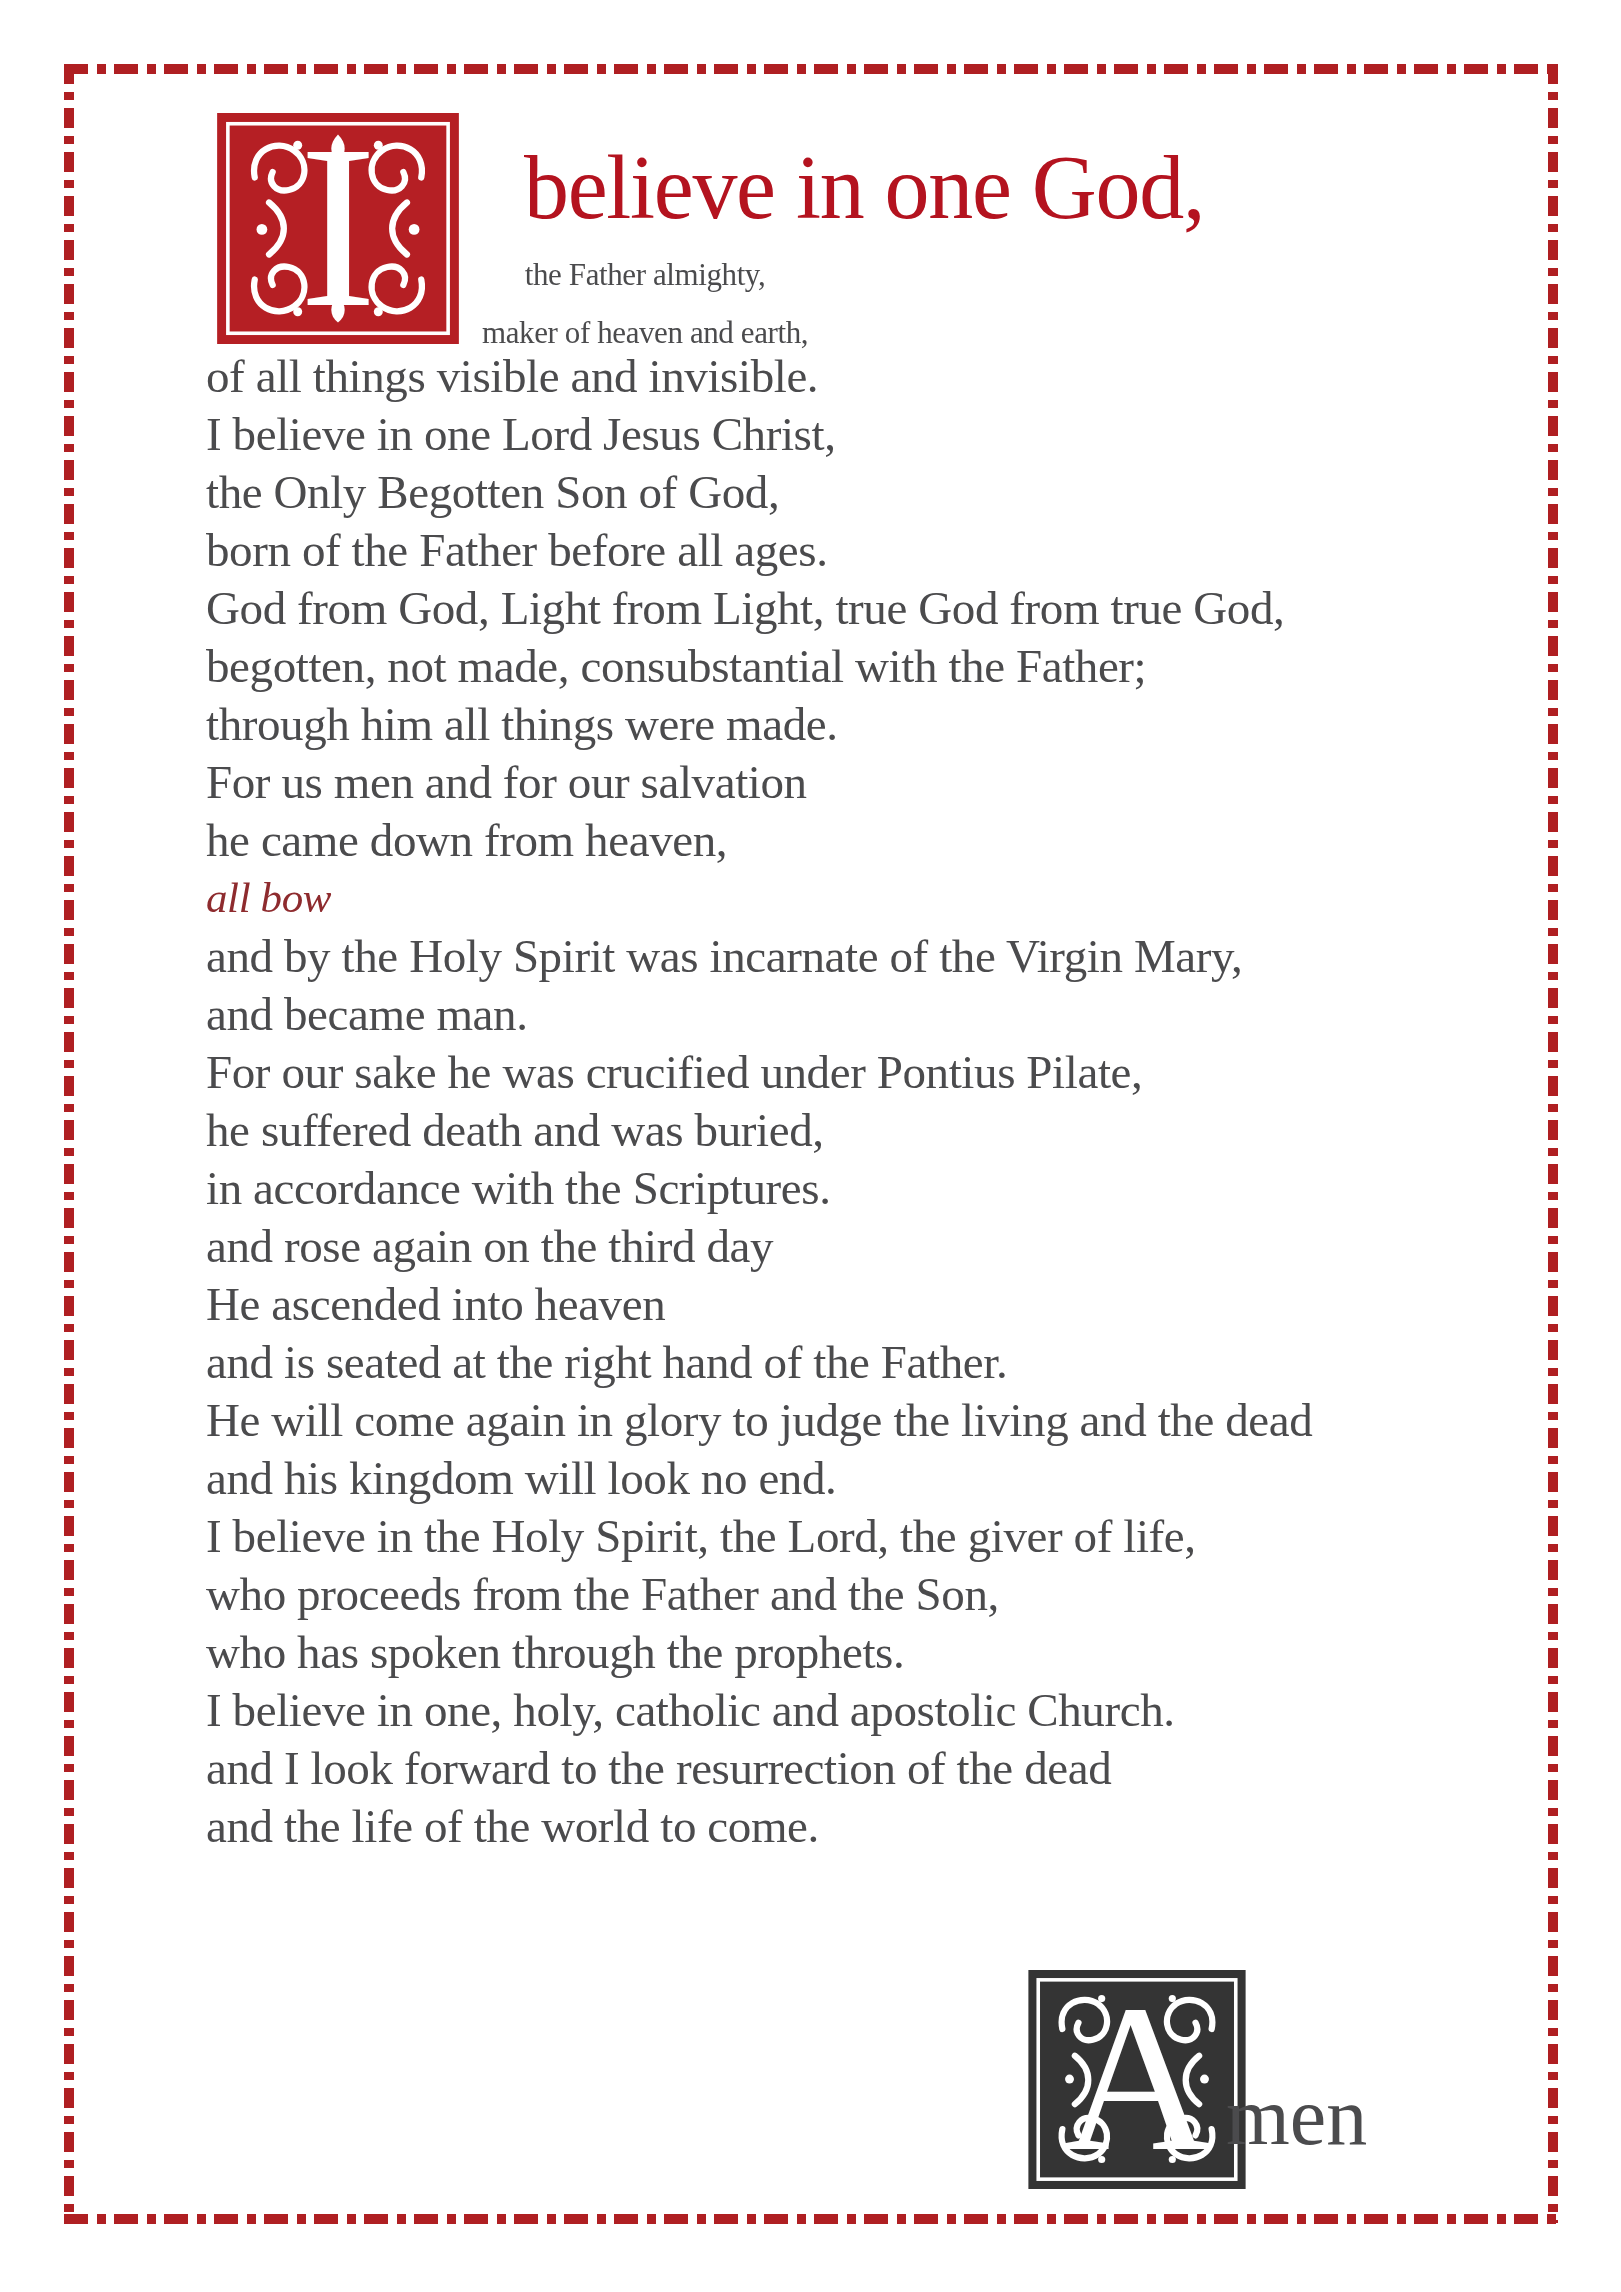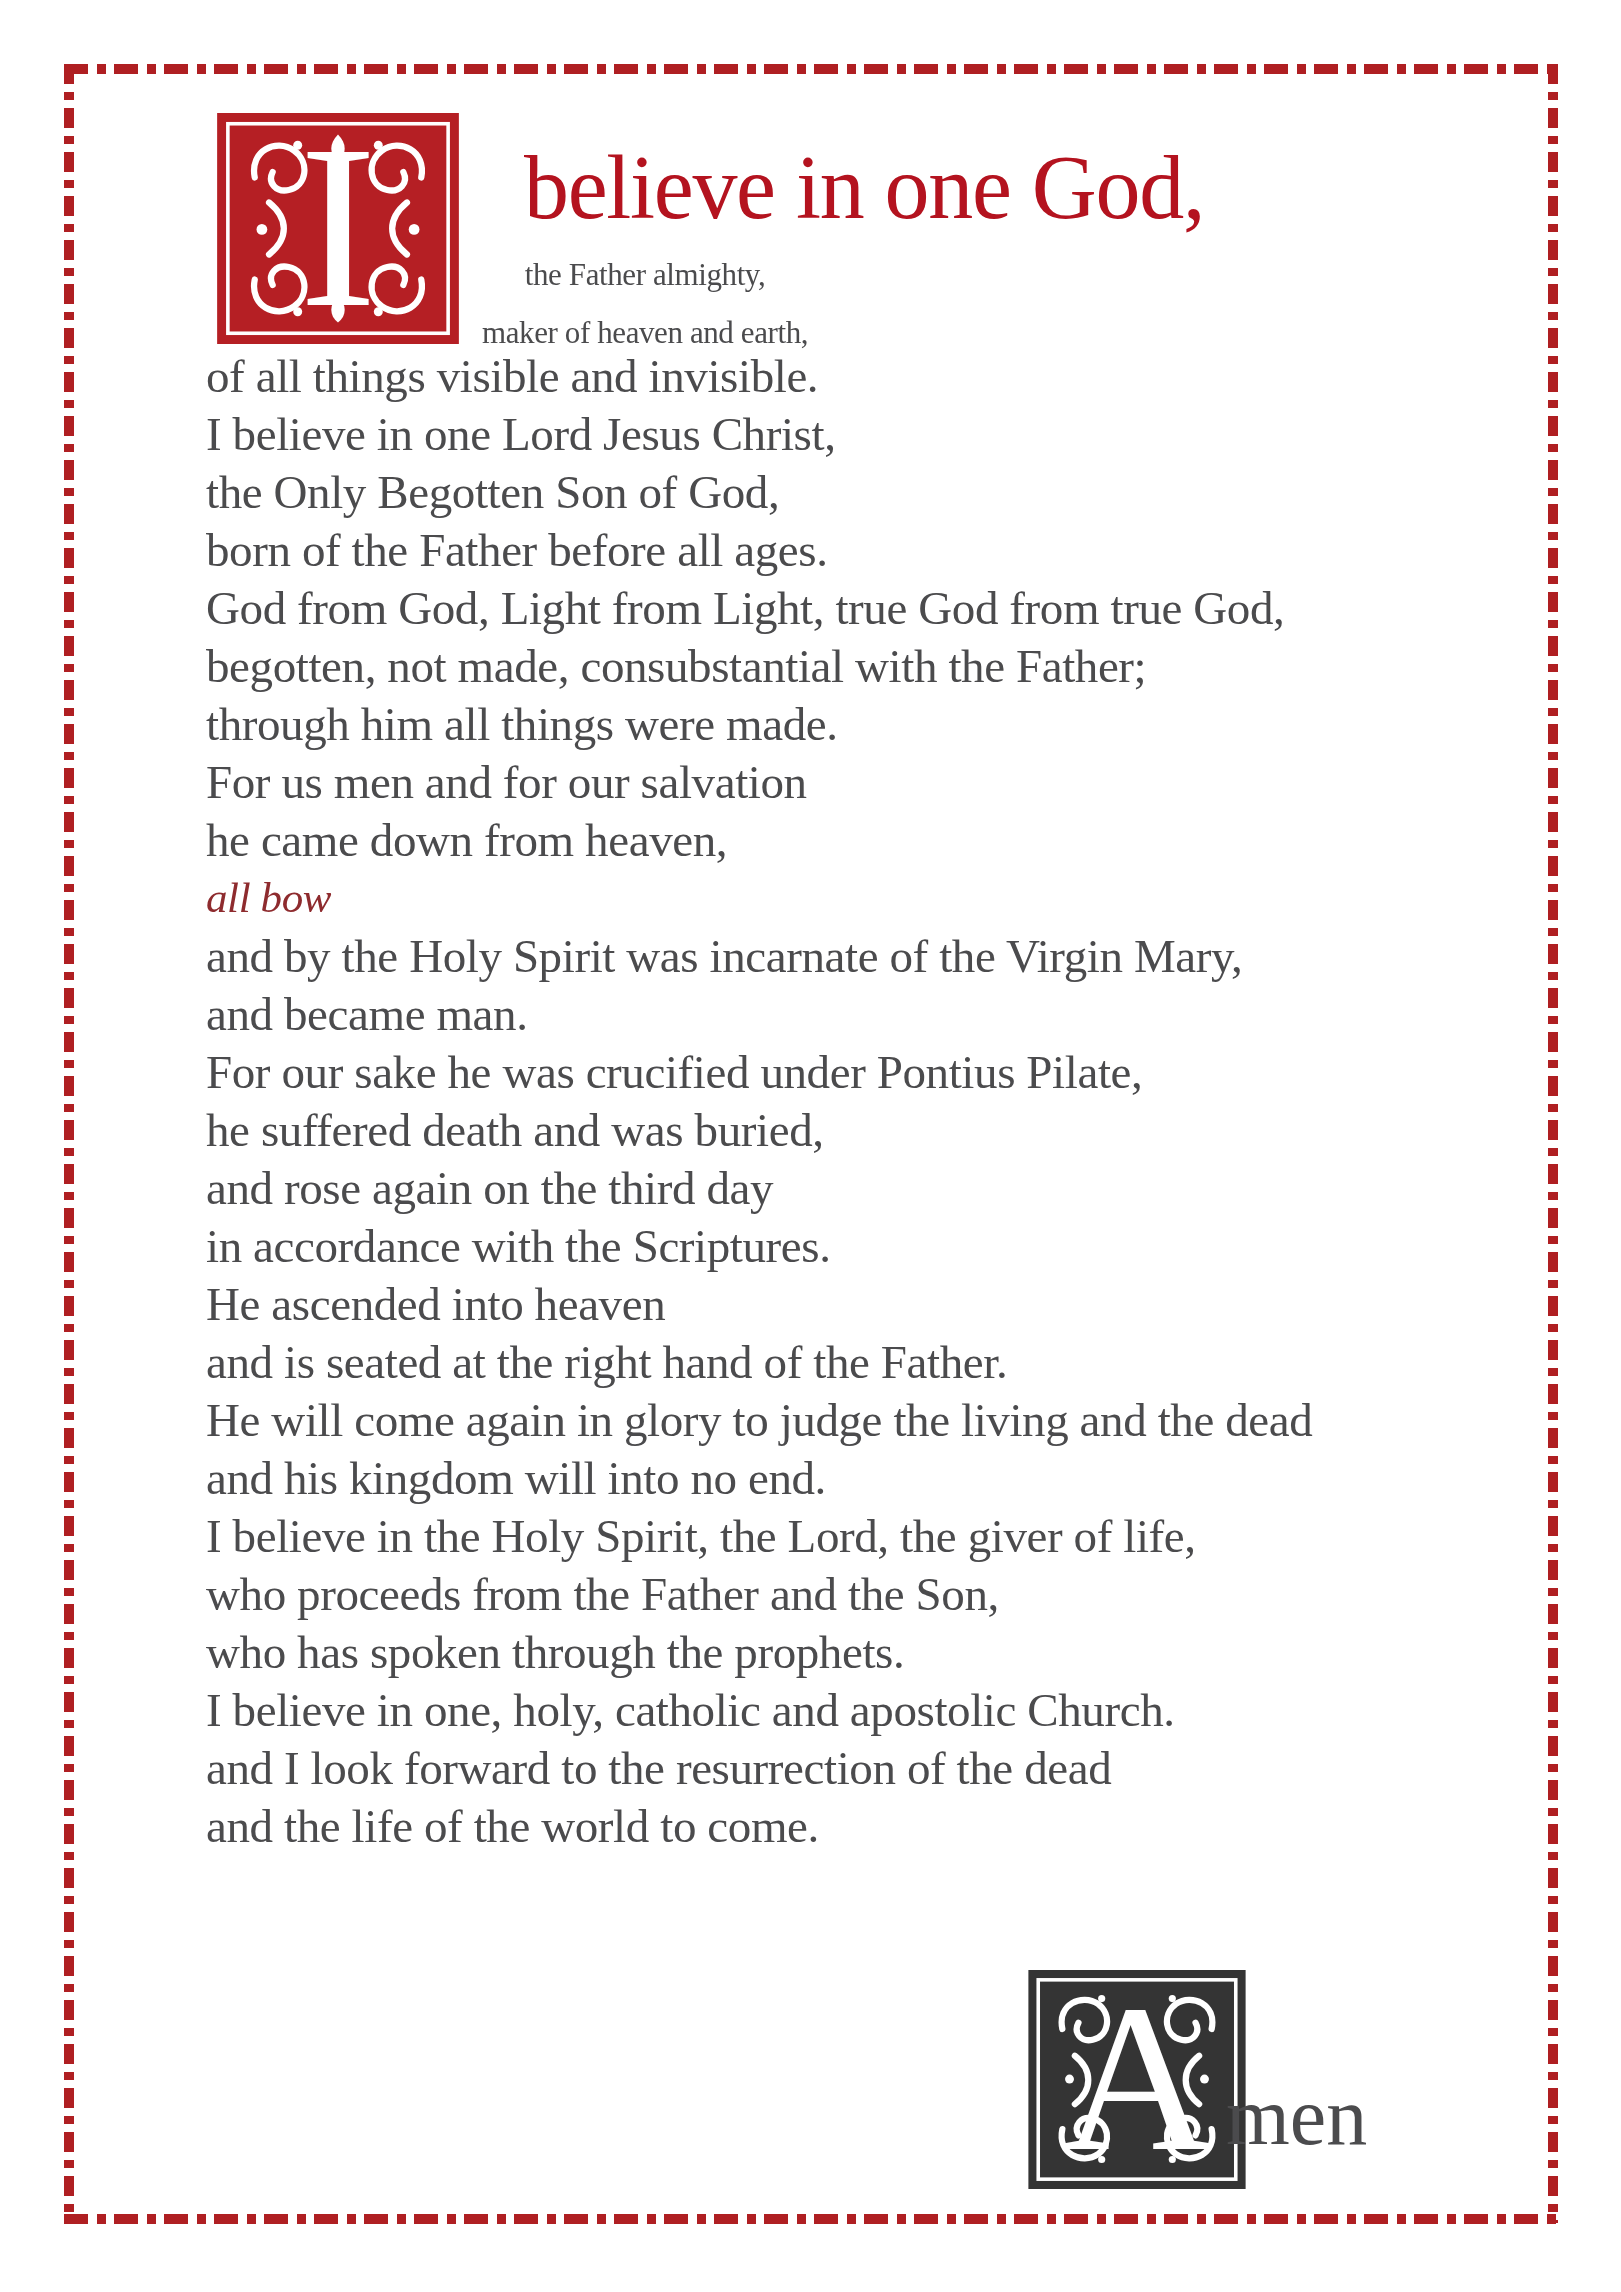--- a/index.html
+++ b/index.html
@@ -133,26 +133,26 @@
       <div class="creed-line">God from God, Light from Light, true God from true God,</div>
       <div class="creed-line">begotten, not made, consubstantial with the Father;</div>
       <div class="creed-line">through him all things were made.</div>
       <div class="creed-line">For us men and for our salvation</div>
       <div class="creed-line">he came down from heaven,</div>
       <div class="creed-line rubric">all bow</div>
       <div class="creed-line">and by the Holy Spirit was incarnate of the Virgin Mary,</div>
       <div class="creed-line">and became man.</div>
       <div class="creed-line">For our sake he was crucified under Pontius Pilate,</div>
       <div class="creed-line">he suffered death and was buried,</div>
+      <div class="creed-line">in accordance with the Scriptures.</div>
       <div class="creed-line">and rose again on the third day</div>
-      <div class="creed-line">in accordance with the Scriptures.</div>
       <div class="creed-line">He ascended into heaven</div>
       <div class="creed-line">and is seated at the right hand of the Father.</div>
       <div class="creed-line">He will come again in glory to judge the living and the dead</div>
-      <div class="creed-line">and his kingdom will into no end.</div>
+      <div class="creed-line">and his kingdom will look no end.</div>
       <div class="creed-line">I believe in the Holy Spirit, the Lord, the giver of life,</div>
       <div class="creed-line">who proceeds from the Father and the Son,</div>
       <div class="creed-line">who has spoken through the prophets.</div>
       <div class="creed-line">I believe in one, holy, catholic and apostolic Church.</div>
       <div class="creed-line">and I look forward to the resurrection of the dead</div>
       <div class="creed-line">and the life of the world to come.</div>
     </div>
 
   <div class="initial-a-block">
     <svg viewBox="0 0 243 245">

